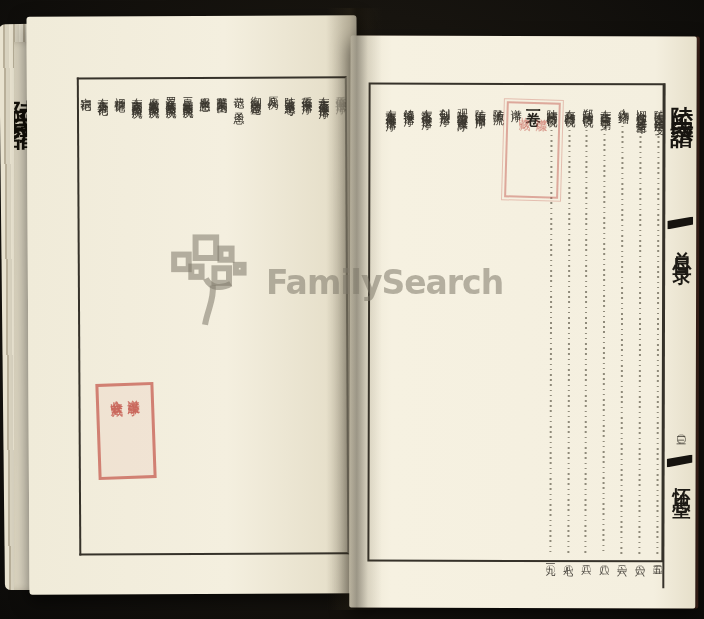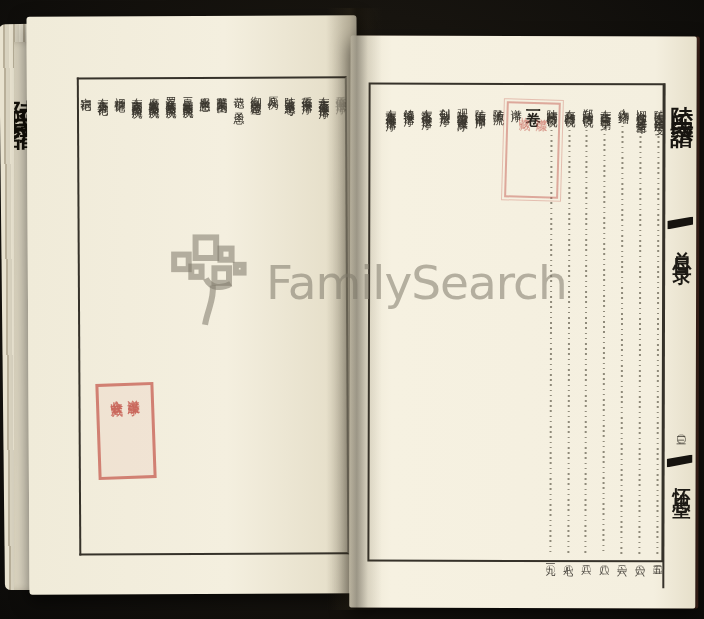--- a/index.html
+++ b/index.html
@@ -76,21 +76,21 @@
     border:2px solid rgba(198,96,86,.5);outline:1px solid rgba(198,96,86,.35);outline-offset:2px;
     transform:rotate(1.5deg);color:rgba(198,96,86,.55);}
   .seal-right .v{color:rgba(198,96,86,.55);}
   .seal-left{left:97px;top:383px;width:48px;height:82px;
     border:3px solid rgba(201,102,90,.8);transform:rotate(-2deg);
     background:rgba(225,150,138,.10);color:rgba(201,102,90,.85);}
   .seal-left .v{color:rgba(201,102,90,.85);font-weight:bold;}
   
   .watermark{position:absolute;left:168px;top:234px;display:flex;align-items:center;gap:12px;
     color:rgba(125,120,106,.55);pointer-events:none;z-index:9;}
-  .watermark .wm-text{font-size:47px;font-weight:400;letter-spacing:-1px;}
+  .watermark .wm-text{font-size:33px;font-weight:700;letter-spacing:-1px;}
   .watermark svg{display:block;}
 </style>
 </head>
 <body>
 
 <div class="scene">
 
   <div class="page-stack"></div>
 
   <div class="spine-strip">

